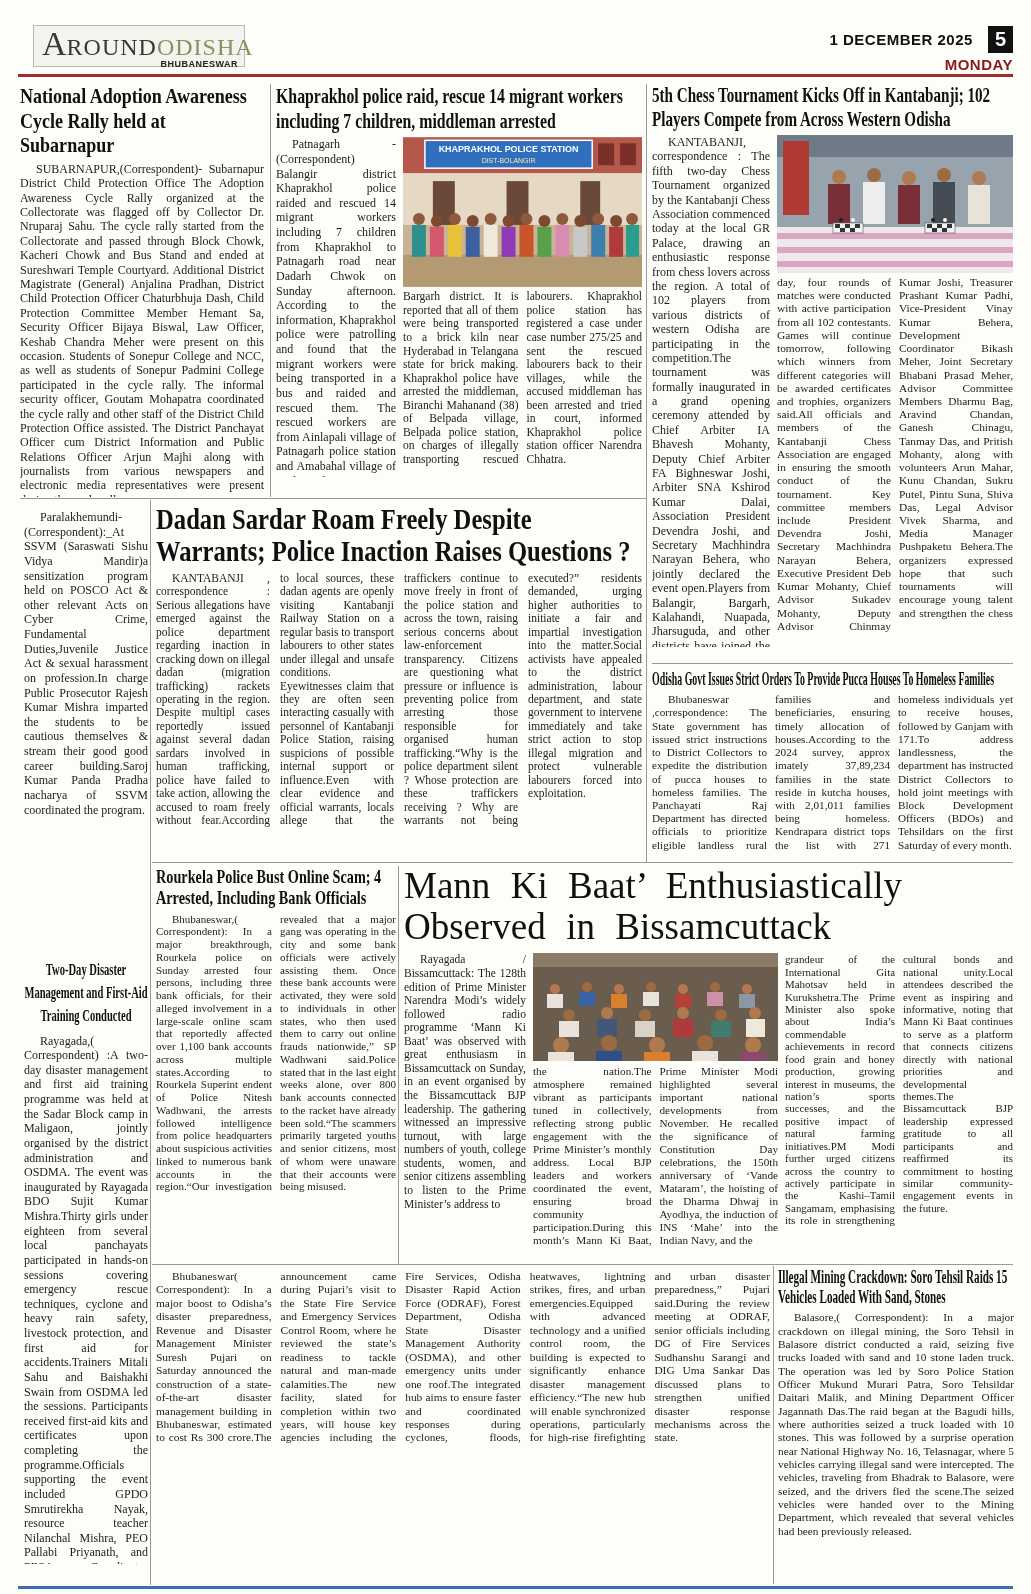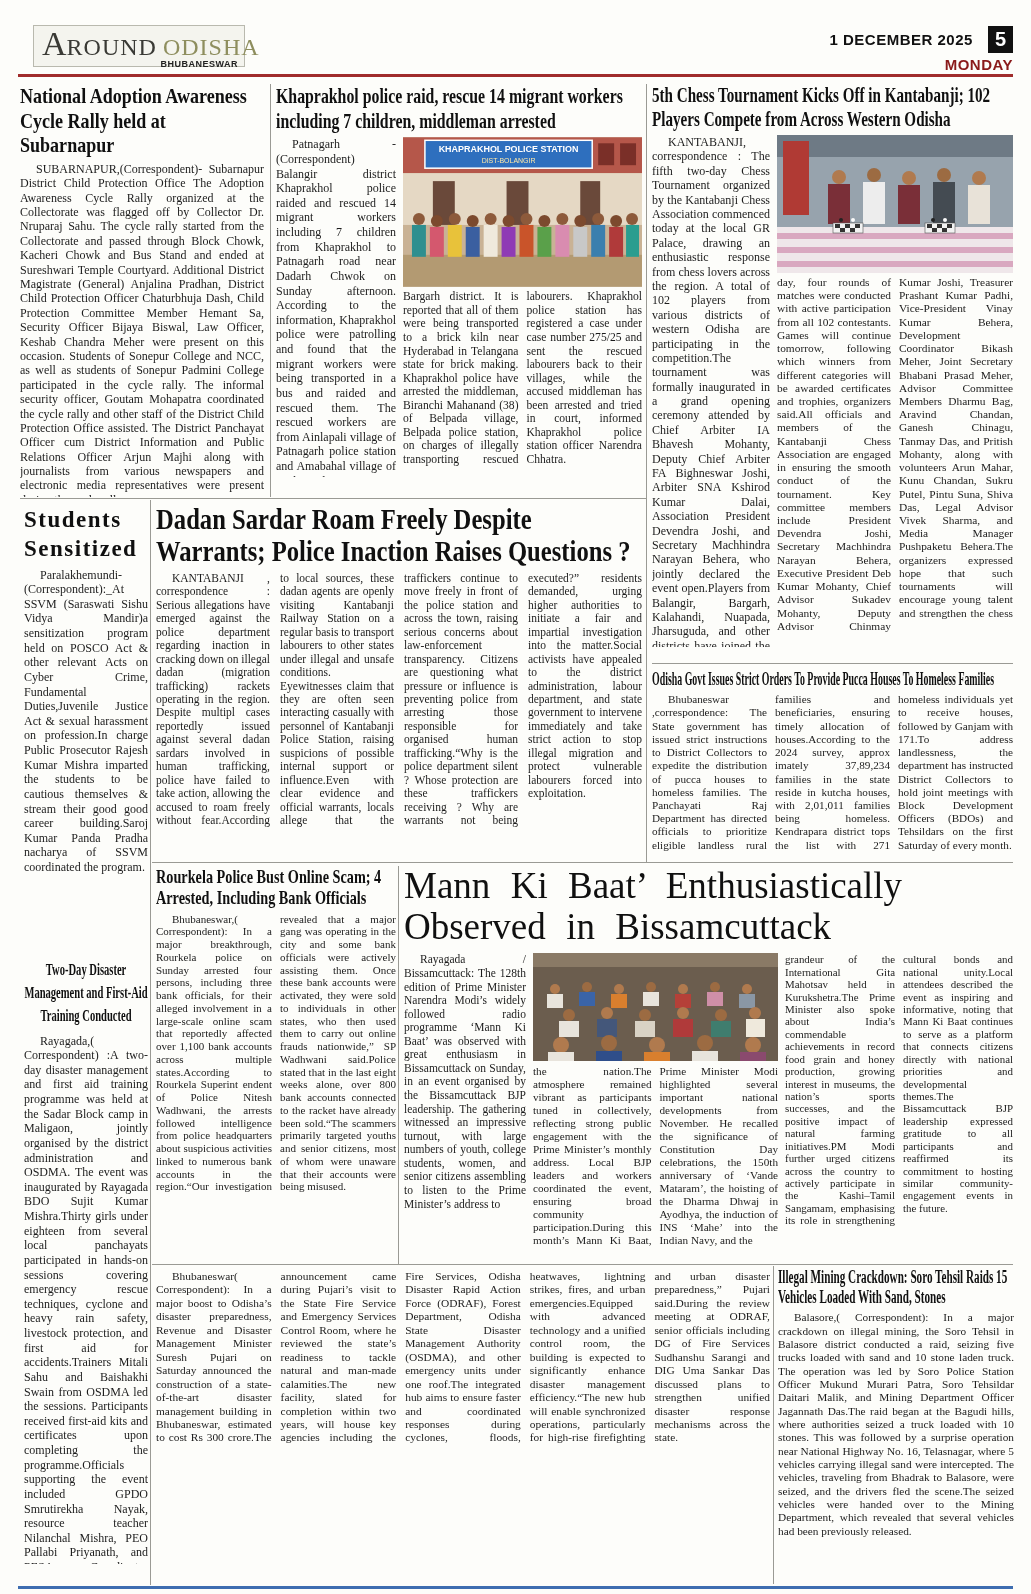--- a/index.html
+++ b/index.html
@@ -4,21 +4,21 @@
 <style>
   html,body{margin:0;padding:0;background:#d8d8d4;}
   .page{position:relative;width:1031px;height:1594px;margin:0 auto;background:#fdfdfa;
         font-family:"Liberation Serif",serif;color:#1c1c1c;overflow:hidden;}
   
   .logo-box{position:absolute;left:33px;top:25px;width:212px;height:42px;background:#f4f4ee;
             border:1px solid #b9b9ae;box-sizing:border-box;padding:1px 6px 0 8px;}
   .logo-line{white-space:nowrap;line-height:1;}
   .logo-a{font-size:34px;color:#3a3a35;font-family:"Liberation Serif",serif;}
   .logo-round{font-size:24px;color:#3a3a35;letter-spacing:1px;}
-  .logo-odisha{font-size:24px;color:#8e8e5e;letter-spacing:1px;margin-left:6px;}
+  .logo-odisha{font-size:24px;color:#8e8e5e;letter-spacing:1px;}
   .logo-sub{text-align:right;font-family:"Liberation Sans",sans-serif;font-weight:bold;
             font-size:9px;letter-spacing:.5px;color:#222;margin-top:-2px;}
   .date-block{position:absolute;right:18px;top:26px;text-align:right;font-family:"Liberation Sans",sans-serif;}
   .date-row{display:flex;align-items:center;justify-content:flex-end;gap:15px;}
   .date-text{font-size:15px;font-weight:bold;color:#111;letter-spacing:.5px;}
   .page-num{display:inline-block;background:#111;color:#fff;font-size:20px;font-weight:bold;
             padding:3px 7px 4px 7px;line-height:1;}
   .day-text{font-size:15px;font-weight:bold;color:#8a1a1a;margin-top:3px;letter-spacing:.5px;}
   .header-rule{position:absolute;left:18px;top:74px;width:995px;height:3px;background:#a02c2c;}
   .bottom-rule{position:absolute;left:18px;top:1586px;width:995px;height:3px;background:#3e6db0;}
@@ -174,21 +174,20 @@
                 <circle cx="168" cy="85" r="2" fill="#fafafa"></circle>
             </g>
           </svg>
         </div>
         <div class="bd cols-2" style="font-size:11.4px;line-height:1.16;height:368px;margin-top:3px;">day, four rounds of matches were conducted with active participation from all 102 contestants. Games will continue tomorrow, following which winners from different categories will be awarded certificates and trophies, organizers said.All officials and members of the Kantabanji Chess Association are engaged in ensuring the smooth conduct of the tournament. Key committee members include President Devendra Joshi, Secretary Machhindra Narayan Behera, Executive President Deb Kumar Mohanty, Chief Advisor Sukadev Mohanty, Deputy Advisor Chinmay Kumar Joshi, Treasurer Prashant Kumar Padhi, Vice-President Vinay Kumar Behera, Development Coordinator Bikash Meher, Joint Secretary Bhabani Prasad Meher, Advisor Committee Members Dharmu Bag, Aravind Chandan, Ganesh Chinagu, Tanmay Das, and Pritish Mohanty, along with volunteers Arun Mahar, Kunu Chandan, Sukru Putel, Pintu Suna, Shiva Das, Legal Advisor Vivek Sharma, and Media Manager Pushpaketu Behera.The organizers expressed hope that such tournaments will encourage young talent and strengthen the chess movement in western Odisha.</div>
       </div>
     </div>
   </section>
 
   <section class="article" style="left:24px;top:506px;width:124px;height:450px;">
-    <h2 class="hl" style="font-size:23px;font-weight:bold;letter-spacing:1.5px;line-height:1.25;">Students Sensitized</h2>
     <div class="bd indent" style="font-size:12px;line-height:1.22;height:360px;margin-top:4px;">Paralakhemundi-(Correspondent):_At SSVM (Saraswati Sishu Vidya Mandir)a sensitization program held on POSCO Act &amp; other relevant Acts on Cyber Crime, Fundamental Duties,Juvenile Justice Act &amp; sexual harassment on profession.In charge Public Prosecutor Rajesh Kumar Mishra imparted the students to be cautious themselves &amp; stream their good good career building.Saroj Kumar Panda Pradha nacharya of SSVM coordinated the program.</div>
   </section>
 
   <section class="article" style="left:156px;top:503px;width:486px;height:359px;">
     <h2 class="hl scale" style="font-size:29px;transform:scaleX(0.85);width:572px;">Dadan Sardar Roam Freely Despite Warrants; Police Inaction Raises Questions ?</h2>
     <div class="bd cols-4 indent" style="font-size:11.5px;line-height:1.17;height:276px;margin-top:4px;">KANTABANJI , correspondence : Serious allegations have emerged against the police department regarding inaction in cracking down on illegal dadan (migration trafficking) rackets operating in the region. Despite multipl cases reportedly issued against several dadan sardars involved in human trafficking, police have failed to take action, allowing the accused to roam freely without fear.According to local sources, these dadan agents are openly visiting Kantabanji Railway Station on a regular basis to transport labourers to other states under illegal and unsafe conditions. Eyewitnesses claim that they are often seen interacting casually with personnel of Kantabanji Police Station, raising suspicions of possible internal support or influence.Even with clear evidence and official warrants, locals allege that the traffickers continue to move freely in front of the police station and across the town, raising serious concerns about law-enforcement transparency. Citizens are questioning what pressure or influence is preventing police from arresting those responsible for organised human trafficking.“Why is the police department silent ? Whose protection are these traffickers receiving ? Why are warrants not being executed?” residents demanded, urging higher authorities to initiate a fair and impartial investigation into the matter.Social activists have appealed to the district administration, labour department, and state government to intervene immediately and take strict action to stop illegal migration and protect vulnerable labourers forced into exploitation.</div>
   </section>
 
   <section class="article" style="left:652px;top:668px;width:361px;height:194px;">
     <h2 class="hl scale" style="font-size:19px;transform:scaleX(0.52);width:694px;white-space:nowrap;">Odisha Govt Issues Strict Orders To Provide Pucca Houses To Homeless Families</h2>

